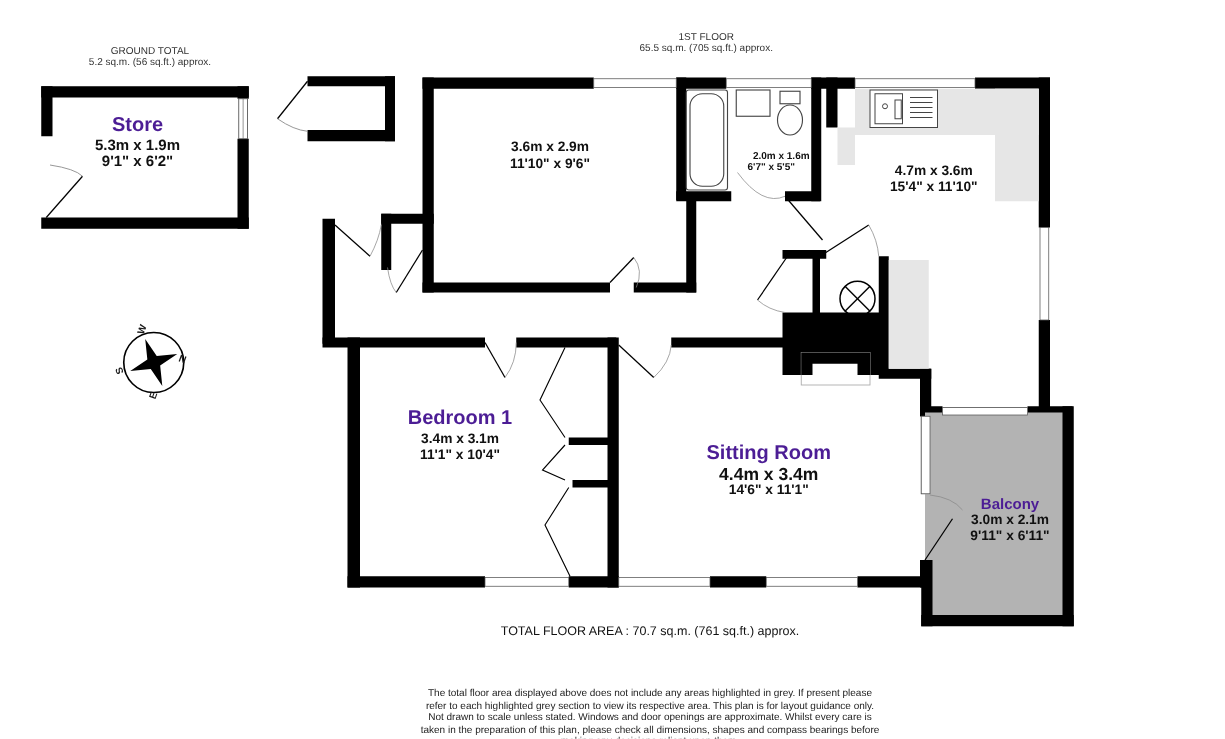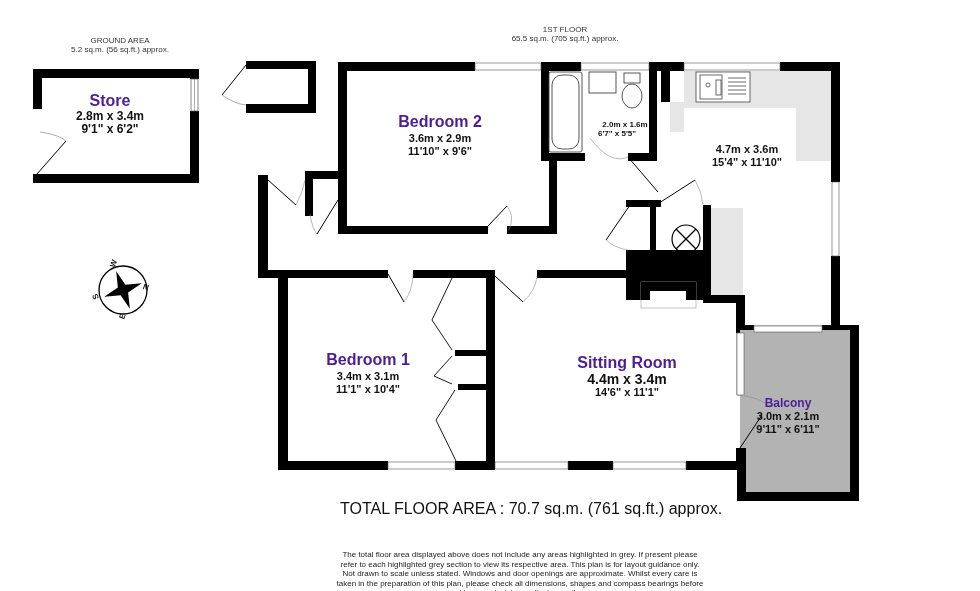--- a/index.html
+++ b/index.html
@@ -2,21 +2,21 @@
 <html><head>
   <meta charset="utf-8">
   <style>
     html, body { margin: 0; padding: 0; background: #ffffff; }
     body { width: 980px; height: 591px; position: relative; overflow: hidden; font-family: "Liberation Sans", sans-serif; color: #1a1a1a; }
     .plan { position: absolute; left: 0; top: 0; width: 980px; height: 591px; }
     .abs { position: absolute; text-align: center; white-space: nowrap; }
     .floor-label { font-size: 8px; line-height: 9px; color: #333; }
     .room-name { font-weight: bold; color: #4c1d95; }
     .room-dim { font-weight: bold; color: #111; font-size: 12px; line-height: 13px; }
-    .total { font-size: 16px; color: #111; }
+    .total { font-size: 10px; color: #111; }
     .disclaimer { font-size: 8px; line-height: 9.5px; color: #222; white-space: normal; text-align: center; margin-top: 36px; }
   </style>
 </head>
 <body>
 
 <svg class="plan" viewBox="0 0 980 591" width="980" height="591" xmlns="http://www.w3.org/2000/svg">
 
   <g fill="#000">
     <rect x="33" y="69" width="166" height="9"></rect>
     <rect x="33" y="69" width="9" height="40"></rect>
@@ -178,68 +178,67 @@
     <polyline points="455,390 436,420 456,461"></polyline>
   </g>
 
   <g>
     <circle cx="123" cy="290" r="24" fill="none" stroke="#000" stroke-width="1.3"></circle>
     <path d="M123 270 L127 286 L143 290 L127 294 L123 310 L119 294 L103 290 L119 286 Z" fill="#000" transform="rotate(-20 123 290)"></path>
   </g>
 </svg>
 
 <div class="abs floor-label" style="left:55px; top:36px; width:130px;">
-  <div>GROUND AREA</div>
+  <div>GROUND TOTAL</div>
   <div>5.2 sq.m. (56 sq.ft.) approx.</div>
 </div>
 <div class="abs floor-label" style="left:490px; top:25px; width:150px;">
   <div>1ST FLOOR</div>
   <div>65.5 sq.m. (705 sq.ft.) approx.</div>
 </div>
 
 <div class="abs" style="left:110px; top:259px; font-size:8px; font-weight:bold; transform:rotate(-70deg);">W</div>
 <div class="abs" style="left:143px; top:283px; font-size:8px; font-weight:bold; transform:rotate(20deg);">N</div>
 <div class="abs" style="left:93px; top:292px; font-size:8px; font-weight:bold; transform:rotate(-110deg);">S</div>
 <div class="abs" style="left:120px; top:312px; font-size:8px; font-weight:bold; transform:rotate(-70deg);">E</div>
 
 <div class="abs" style="left:55px; top:92px; width:110px;">
   <div class="room-name" style="font-size:16px; line-height:18px;">Store</div>
-  <div class="room-dim">2.8m  x 3.4m</div>
+  <div class="room-dim">5.3m  x 1.9m</div>
   <div class="room-dim">9'1"  x 6'2"</div>
 </div>
 
 <div class="abs" style="left:375px; top:112px; width:130px;">
-  <div class="room-name" style="font-size:16px; line-height:20px;">Bedroom 2</div>
   <div class="room-dim" style="font-size:11px;">3.6m  x 2.9m</div>
   <div class="room-dim" style="font-size:11px;">11'10"  x 9'6"</div>
 </div>
 
 <div class="abs" style="left:584px; top:120px; width:66px;">
   <div class="room-dim" style="font-size:8px; line-height:9px;padding-left:16px;">2.0m  x 1.6m</div>
   <div class="room-dim" style="font-size:8px; line-height:9px;">6'7"  x 5'5"</div>
 </div>
 
 <div class="abs" style="left:672px; top:131px; width:150px;">
-  <div class="room-dim" style="font-size:11px;margin-top:12px;">4.7m  x 3.6m</div>
+  <div class="room-dim" style="font-size:11px;">4.7m  x 3.6m</div>
   <div class="room-dim" style="font-size:11px;">15'4"  x 11'10"</div>
 </div>
 
-<div class="abs" style="left:303px; top:350px; width:130px;">
+<div class="abs" style="left:303px; top:325px; width:130px;">
   <div class="room-name" style="font-size:16px; line-height:20px;">Bedroom 1</div>
   <div class="room-dim" style="font-size:11px;">3.4m  x 3.1m</div>
   <div class="room-dim" style="font-size:11px;">11'1"  x 10'4"</div>
 </div>
 
-<div class="abs" style="left:552px; top:353px; width:150px;">
+<div class="abs" style="left:540px; top:353px; width:150px;">
   <div class="room-name" style="font-size:16px; line-height:20px;">Sitting Room</div>
   <div class="room-dim" style="font-size:14px;">4.4m  x 3.4m</div>
   <div class="room-dim" style="font-size:11px;">14'6"  x 11'1"</div>
 </div>
 
-<div class="abs" style="left:740px; top:396px; width:96px;">
+<div class="abs" style="left:760px; top:396px; width:96px;">
   <div class="room-name" style="font-size:12px; line-height:14px;">Balcony</div>
   <div class="room-dim" style="font-size:11px;">3.0m  x 2.1m</div>
   <div class="room-dim" style="font-size:11px;">9'11"  x 6'11"</div>
 </div>
 
 <div class="abs total" style="left:340px; top:500px; width:360px;">TOTAL FLOOR AREA : 70.7 sq.m. (761 sq.ft.) approx.</div>
 <div class="abs disclaimer" style="left:335px; top:514px; width:370px;">
   <span>The total floor area displayed above does not include any areas highlighted in grey. If present please refer to each highlighted grey section to view its respective area. This plan is for layout guidance only. Not drawn to scale unless stated. Windows and door openings are approximate. Whilst every care is taken in the preparation of this plan, please check all dimensions, shapes and compass bearings before making any decisions reliant upon them.</span><br>
   <span>Made with Metropix ©2024</span>
 </div>

